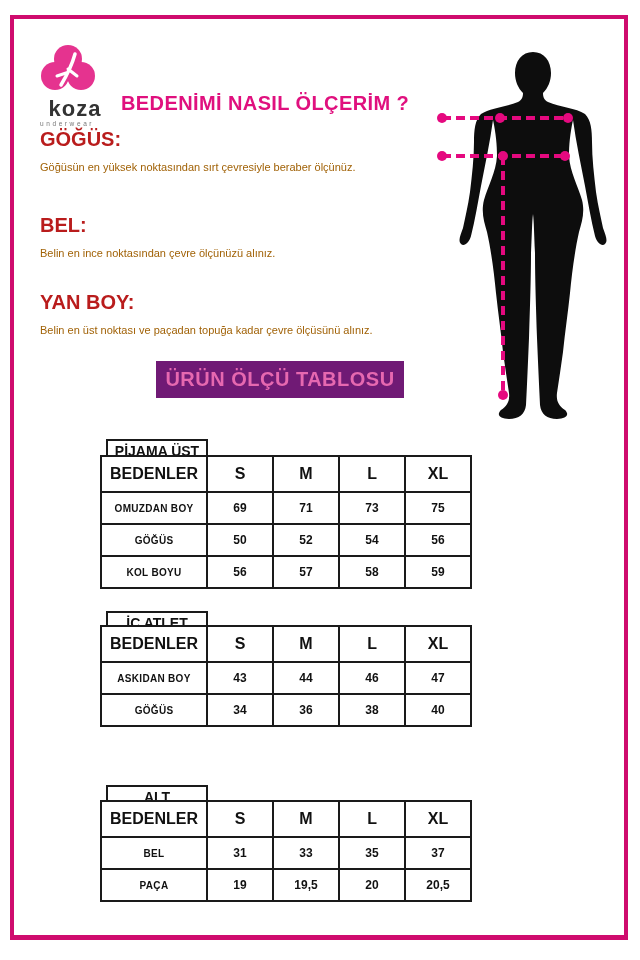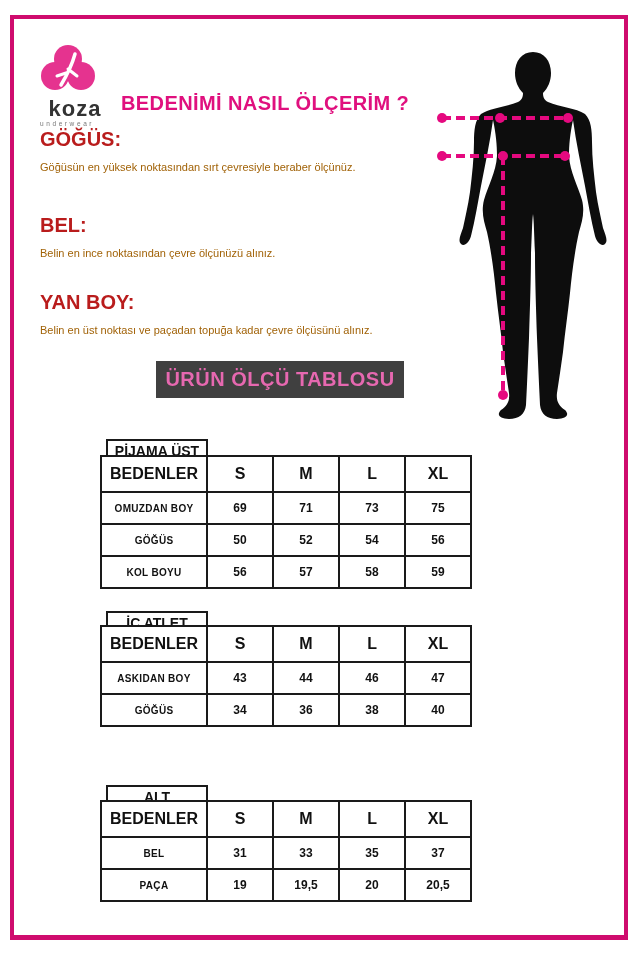--- a/index.html
+++ b/index.html
@@ -18,21 +18,21 @@
            color:#e0107e; letter-spacing:0.4px; white-space:nowrap;margin-left:33px; }
 
   .sec { position:absolute; left:40px; }
   .sec-h { font-size:20px; font-weight:bold; color:#b91c1c; margin-bottom:4px; }
   .sec-t { font-size:11px; color:#a16207; line-height:25px; }
   .sec0 { top:128px; width:352px; }
   .sec1 { top:214px; width:362px; }
   .sec2 { top:291px; width:342px; }
 
   .banner { position:absolute; left:156px; top:361px; width:248px; height:37px;
-            background:#404040; color:#e668b0; font-size:20px; font-weight:bold;
+            background:#701a75; color:#e668b0; font-size:20px; font-weight:bold;
             text-align:center; line-height:37px; letter-spacing:0.5px; }
 
   .figure { position:absolute; left:430px; top:50px; width:190px; height:380px; }
 
   .tbl-label { position:absolute; left:106px; width:102px; height:32px; border:2px solid #1a1a1a;
                background:#fff; font-size:14px; font-weight:bold; color:#111;
                text-align:center; line-height:20px;margin-top:11px; }
   .lbl0 { top:428px; } .lbl1 { top:600px; } .lbl2 { top:774px;text-align:center; }
 
   table.size-table { position:absolute; left:100px; border-collapse:collapse; background:#fff; }

